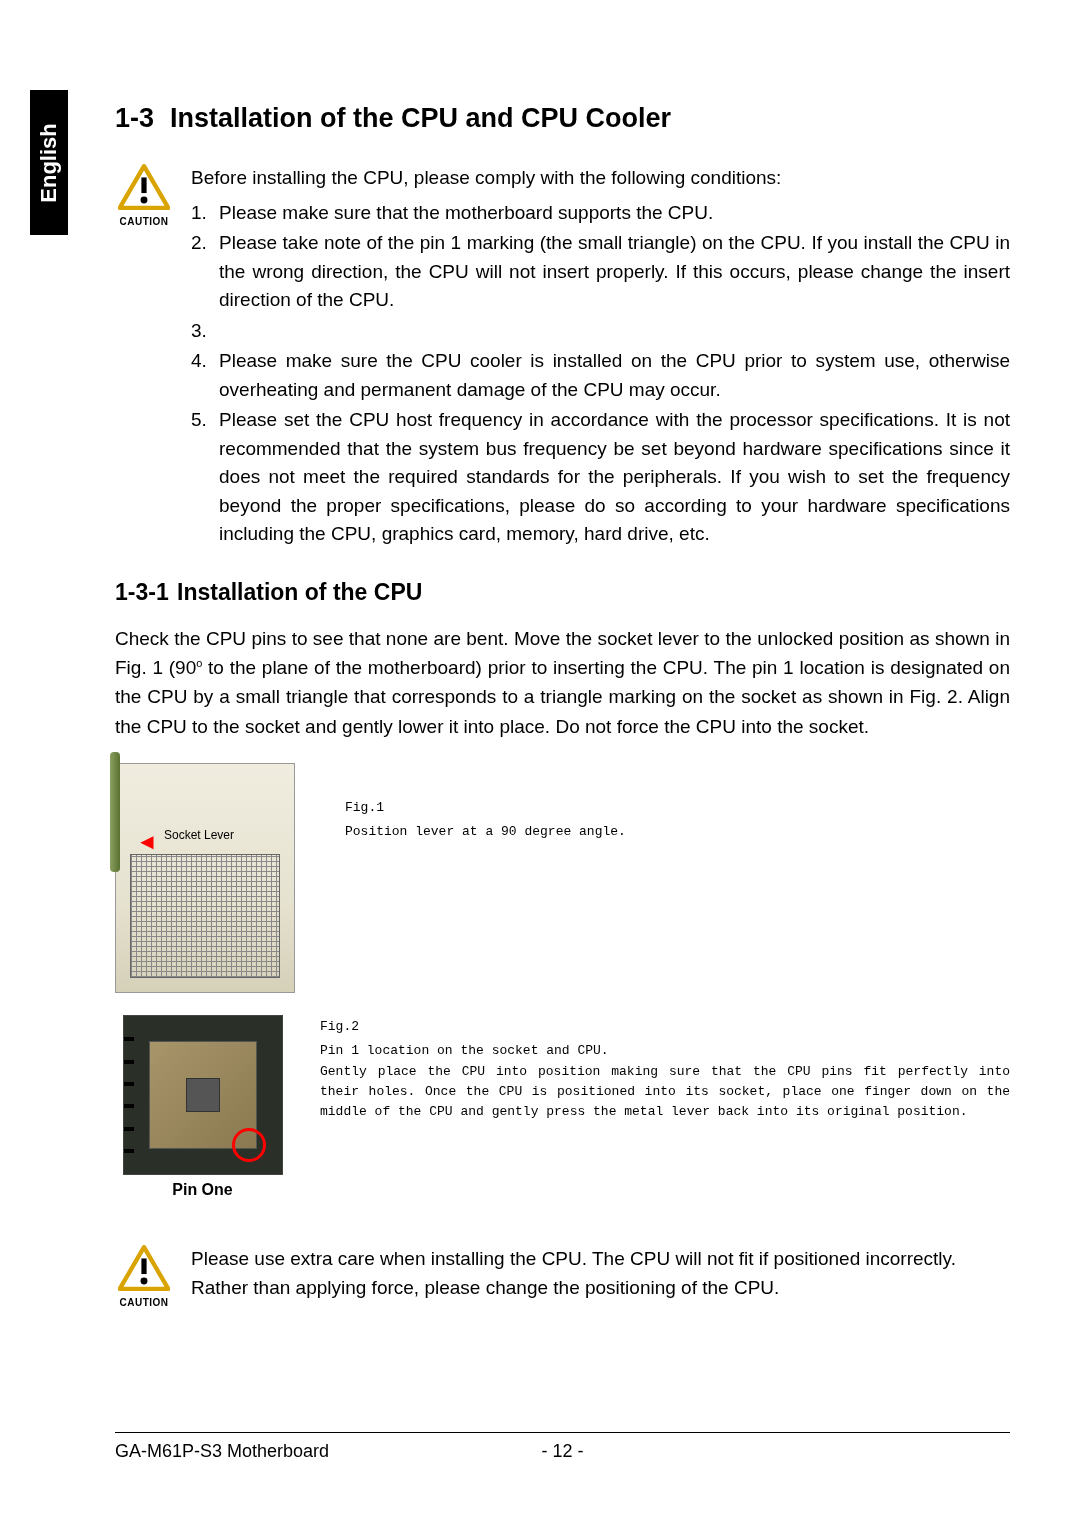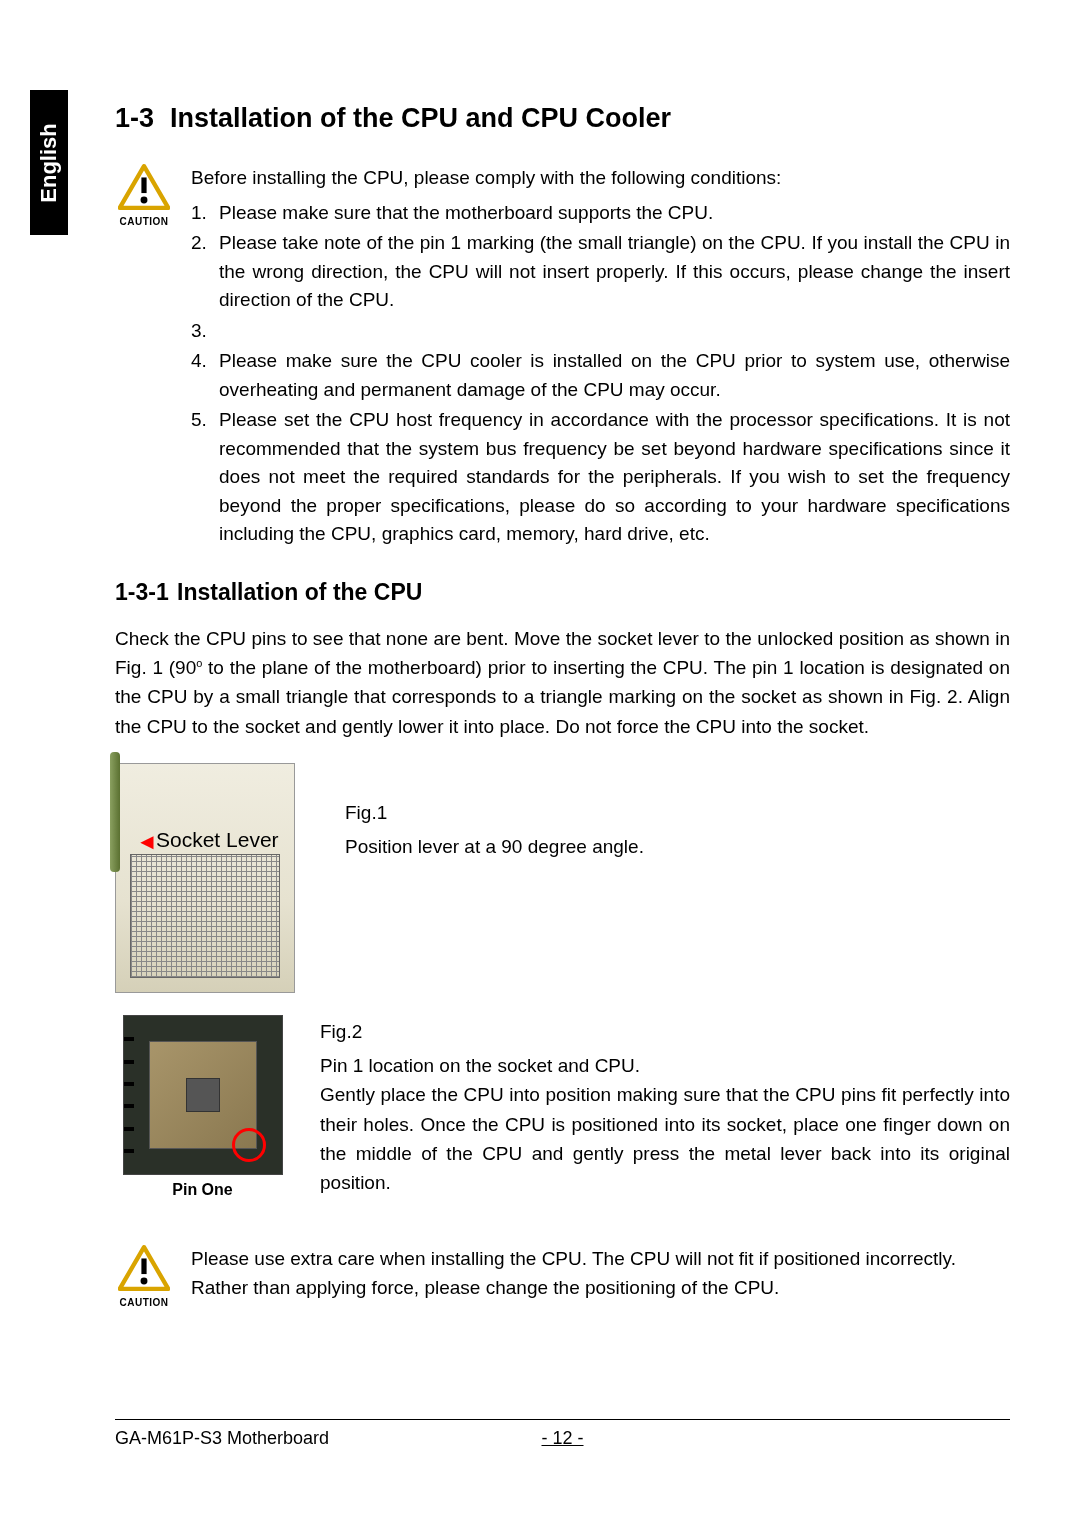--- a/index.html
+++ b/index.html
@@ -123,30 +123,31 @@
   .arrow-left {
     position: absolute;
     left: 20px;
     top: 65px;
     color: #ff0000;
     font-size: 22px;
     font-weight: bold;
   }
   .socket-lever-label {
     position: absolute;
-    left: 40px;
+    left: 48px;
     top: 64px;
-    font-size: 21px;
+    font-size: 12px;
     white-space: nowrap;
   }
   .fig-caption {
     flex: 1;
-    font-size: 19px;
+    font-size: 13px;
     line-height: 1.55;
     padding-top: 35px;
+    font-family: Liberation Mono, monospace;
   }
   .fig-caption .fignum { margin-bottom: 4px; }
   .fig-caption.justify { text-align: justify; }
   .cpu-placeholder {
     width: 160px;
     height: 160px;
     background: #2a3028;
     border: 1px solid #444;
     position: relative;
     margin: 0 auto;
@@ -196,32 +197,31 @@
   .pin-one-label {
     font-size: 16px;
     font-weight: bold;
     text-align: center;
     margin-top: 6px;
   }
   .footer {
     position: absolute;
     left: 115px;
     right: 70px;
-    bottom: 80px;
+    bottom: 67px;
     border-top: 1.5px solid #000;
     padding-top: 8px;
     font-size: 18px;
     display: flex;
   }
   .footer .title { }
   .footer .pagenum {
     position: absolute;
     left: 50%;
     transform: translateX(-50%);
-    text-decoration: underline;
   }
   .fig2-row .fig-caption { padding-top: 2px; }
 </style>
 </head>
 <body>
 
 <div class="side-tab">
   <span>English</span>
 </div>
 

